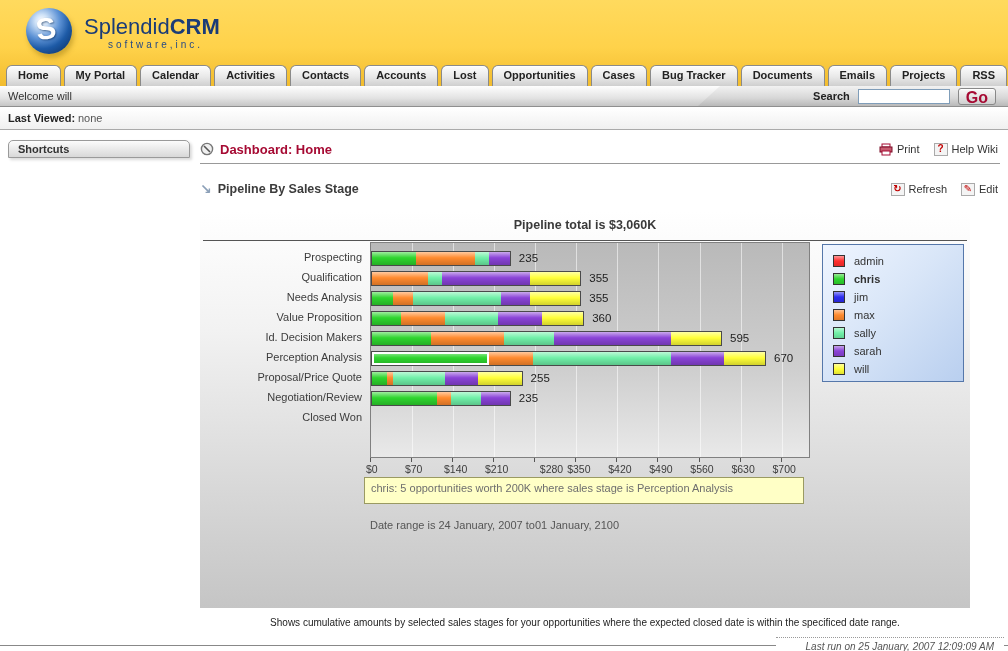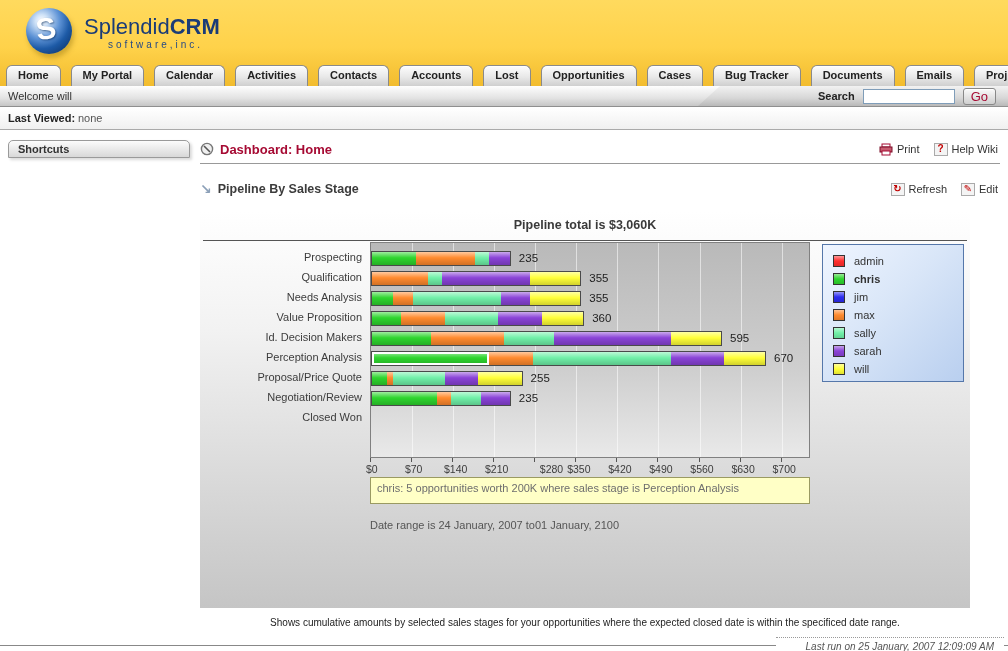--- a/index.html
+++ b/index.html
@@ -15,36 +15,36 @@
   .logo-wrap { position:absolute; left:26px; top:6px; width:230px; height:56px; }
   .sphere { position:absolute; left:0; top:2px; width:46px; height:46px; border-radius:50%;
     background:radial-gradient(circle at 34% 28%, #ffffff 0%, #cfe2f7 14%, #5e93d6 40%, #1d5aa6 62%, #0a2c60 95%);
     box-shadow:2px 4px 5px rgba(120,90,0,.35); }
   .sphere span { position:absolute; left:10px; top:4px; color:#fff; font-size:30px; font-weight:bold; transform:rotate(-8deg); text-shadow:1px 1px 2px rgba(0,40,90,.6); }
   .brand { position:absolute; left:58px; top:8px; color:#1B3C77; font-size:22px; letter-spacing:0; }
   .brand b { font-weight:bold; }
   .tagline { position:absolute; left:82px; top:33px; color:#274a85; font-size:10px; letter-spacing:3px; }
 
   
-  .tabs { position:absolute; left:0; bottom:0; width:1008px; height:23px; display:flex; gap:10px; padding-left:6px; white-space:nowrap; overflow:hidden; align-items:flex-end; }
+  .tabs { position:absolute; left:0; bottom:0; width:1008px; height:23px; display:flex; gap:3px; padding-left:6px; white-space:nowrap; overflow:hidden; align-items:flex-end; }
   .tab { flex:0 0 auto; height:21px; padding:3px 11px 0 11px; font-weight:bold; color:#222;
     background:linear-gradient(180deg,#FDFDFD 0%,#E8E8E8 55%,#CFCFCF 100%);
     border:1px solid #8a8a8a; border-bottom:none; border-radius:6px 6px 0 0; cursor:pointer;
     box-shadow:inset 0 1px 0 #fff; }
 
   
   .welcomebar { position:absolute; left:0; top:86px; width:1008px; height:21px;
     background:linear-gradient(180deg,#FEFEFE 0%,#E3E3E3 60%,#C6C6C6 100%); border-bottom:1px solid #8f8f8f; }
   .welcome-text { position:absolute; left:8px; top:4px; color:#333; }
   .search-zone { position:absolute; right:0; top:0; height:100%; width:310px;
     background:linear-gradient(180deg,#F2F2F2 0%,#D7D7D7 60%,#B9B9B9 100%);
     clip-path:polygon(22px 0, 100% 0, 100% 100%, 0 100%); display:flex; align-items:center; justify-content:flex-end; gap:8px; padding-right:12px; }
   .search-label { font-weight:bold; color:#222; }
   .search-input { width:92px; height:15px; border:1px solid #7F9DB9; background:#fff; font-size:11px; padding:0 2px; }
-  .go-btn { height:17px; padding:0 7px; font-weight:normal; color:#A60A33; font-size:13px;
+  .go-btn { height:17px; padding:0 7px; font-weight:bold; color:#A60A33; font-size:16px;
     background:linear-gradient(180deg,#FAFAFA,#CFCFCF); border:1px solid #888; border-radius:3px; cursor:pointer;
     box-shadow:inset 0 1px 0 #fff; }
 
   
   .lastviewed { position:absolute; left:0; top:108px; width:1008px; height:22px; background:linear-gradient(180deg,#fff,#F0F0F0); border-bottom:1px solid #aaa; }
   .lastviewed .lbl { position:absolute; left:8px; top:4px; font-weight:bold; color:#222; }
   .lastviewed .val { position:absolute; left:78px; top:4px; color:#555; }
 
   
   .content { position:absolute; left:0; top:131px; width:1008px; height:520px; background:#fff; }
@@ -86,21 +86,21 @@
   .tickmark { position:absolute; top:-3px; width:1px; height:4px; background:#555; }
   .ticklabel { position:absolute; top:2px; transform:translateX(-35%); color:#3c3c3c; font-size:10.5px; }
 
   .legend { position:absolute; right:6px; top:33px; width:142px; border:1px solid #5577AA; padding:7px 0 3px 10px;
     background:linear-gradient(135deg,#EFF5FF 0%,#D9E6F8 45%,#B9CFEF 100%); }
   .legend-item { display:flex; align-items:center; gap:9px; height:18px; color:#333; }
   .swatch { width:12px; height:12px; border:1px solid #333;
     background-image:linear-gradient(180deg,rgba(255,255,255,.5),rgba(255,255,255,0) 50%,rgba(0,0,0,.12)); }
   .legend-item.bold span.lname { font-weight:bold; }
 
-  .tooltip-bar { position:absolute; left:170px; top:266px; width:440px; height:27px; background:#FFFFC6;
+  .tooltip-bar { position:absolute; left:164px; top:266px; width:440px; height:27px; background:#FFFFC6;
     border:1px solid #9a9a62; color:#6e6e6e; padding:4px 6px; }
   .notes { position:absolute; left:170px; top:307px; color:#555; line-height:15px; }
 
   .caption { margin-top:9px; width:770px; text-align:center; font-size:10px; color:#222; }
 
   
   .bottom-line { position:absolute; left:0; top:645px; width:1008px; border-top:1px solid #888; }
   .last-run { position:absolute; right:4px; top:637px; font-style:italic; font-size:10px; color:#555;
     border-top:1px dotted #999; padding:3px 10px 0 30px; background:#fff; }
 

